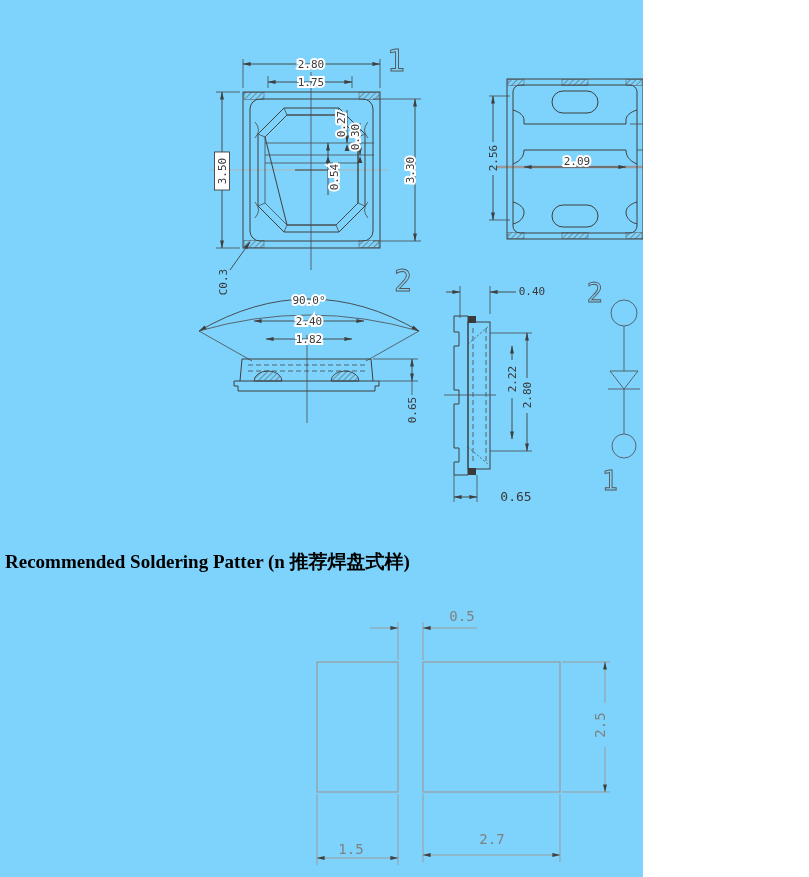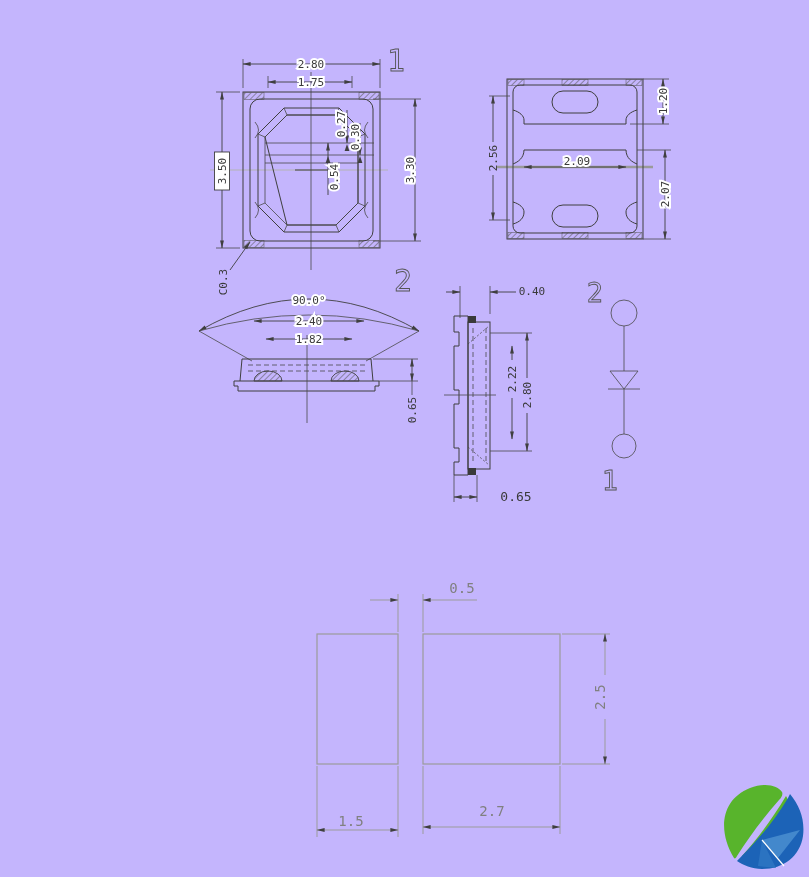--- a/index.html
+++ b/index.html
@@ -1,16 +1,16 @@
 <!DOCTYPE html>
 <html><head>
 <meta charset="utf-8">
 <style>
   html,body{margin:0;padding:0;background:#fff;}
-  #page{position:relative;width:809px;height:877px;background:#c4b5fd;overflow:hidden;
+  #page{position:relative;width:643px;height:877px;background:#7dd3fc;overflow:hidden;
         font-family:"DejaVu Sans Mono",monospace;}
   .view{position:absolute;}
   svg{display:block;overflow:visible;}
   .ln{stroke:#3f3f3f;stroke-width:1;fill:none;}
   .thin{stroke:#4a4a4a;stroke-width:.8;fill:none;}
   .cl{stroke:#b3b3b3;stroke-width:1;fill:none;}
   .clthick{stroke:#9a9a9a;stroke-width:2.4;fill:none;}
   .dash{stroke:#4a4a4a;stroke-width:.8;fill:none;stroke-dasharray:5 3;}
   .dot{stroke:#4a4a4a;stroke-width:.8;fill:none;stroke-dasharray:2 2;}
   .dim{stroke:#3f3f3f;stroke-width:.9;fill:none;}
@@ -279,22 +279,23 @@
       <text class="big" style="font-size:27px" x="52" y="208">1</text>
     </svg>
   </div>
 
   <div class="view" style="left:375px;top:255px;">
     <svg width="60" height="50" viewBox="0 0 60 50">
       <text class="big" x="28" y="25">2</text>
     </svg>
   </div>
 
-
-  <div class="view" style="left:280px;top:572px;">
+  <div id="heading">Recommended Soldering Patter (n 推荐焊盘式样)</div>
+
+  <div class="view" style="left:280px;top:600px;">
     <svg width="345" height="277" viewBox="0 0 345 277">
       <rect class="gpad" x="37" y="62" width="81" height="130"></rect>
       <rect class="gpad" x="143" y="62" width="137" height="130"></rect>
 
       <g>
         <line class="gdim" x1="118" y1="22" x2="118" y2="60"></line>
         <line class="gdim" x1="143" y1="22" x2="143" y2="60"></line>
         <line class="gdim" x1="90" y1="28" x2="118" y2="28" marker-end="url(#ah)"></line>
         <line class="gdim" x1="143" y1="28" x2="197" y2="28" marker-start="url(#ah)"></line>
         <text class="gd" x="182" y="16">0.5</text>

